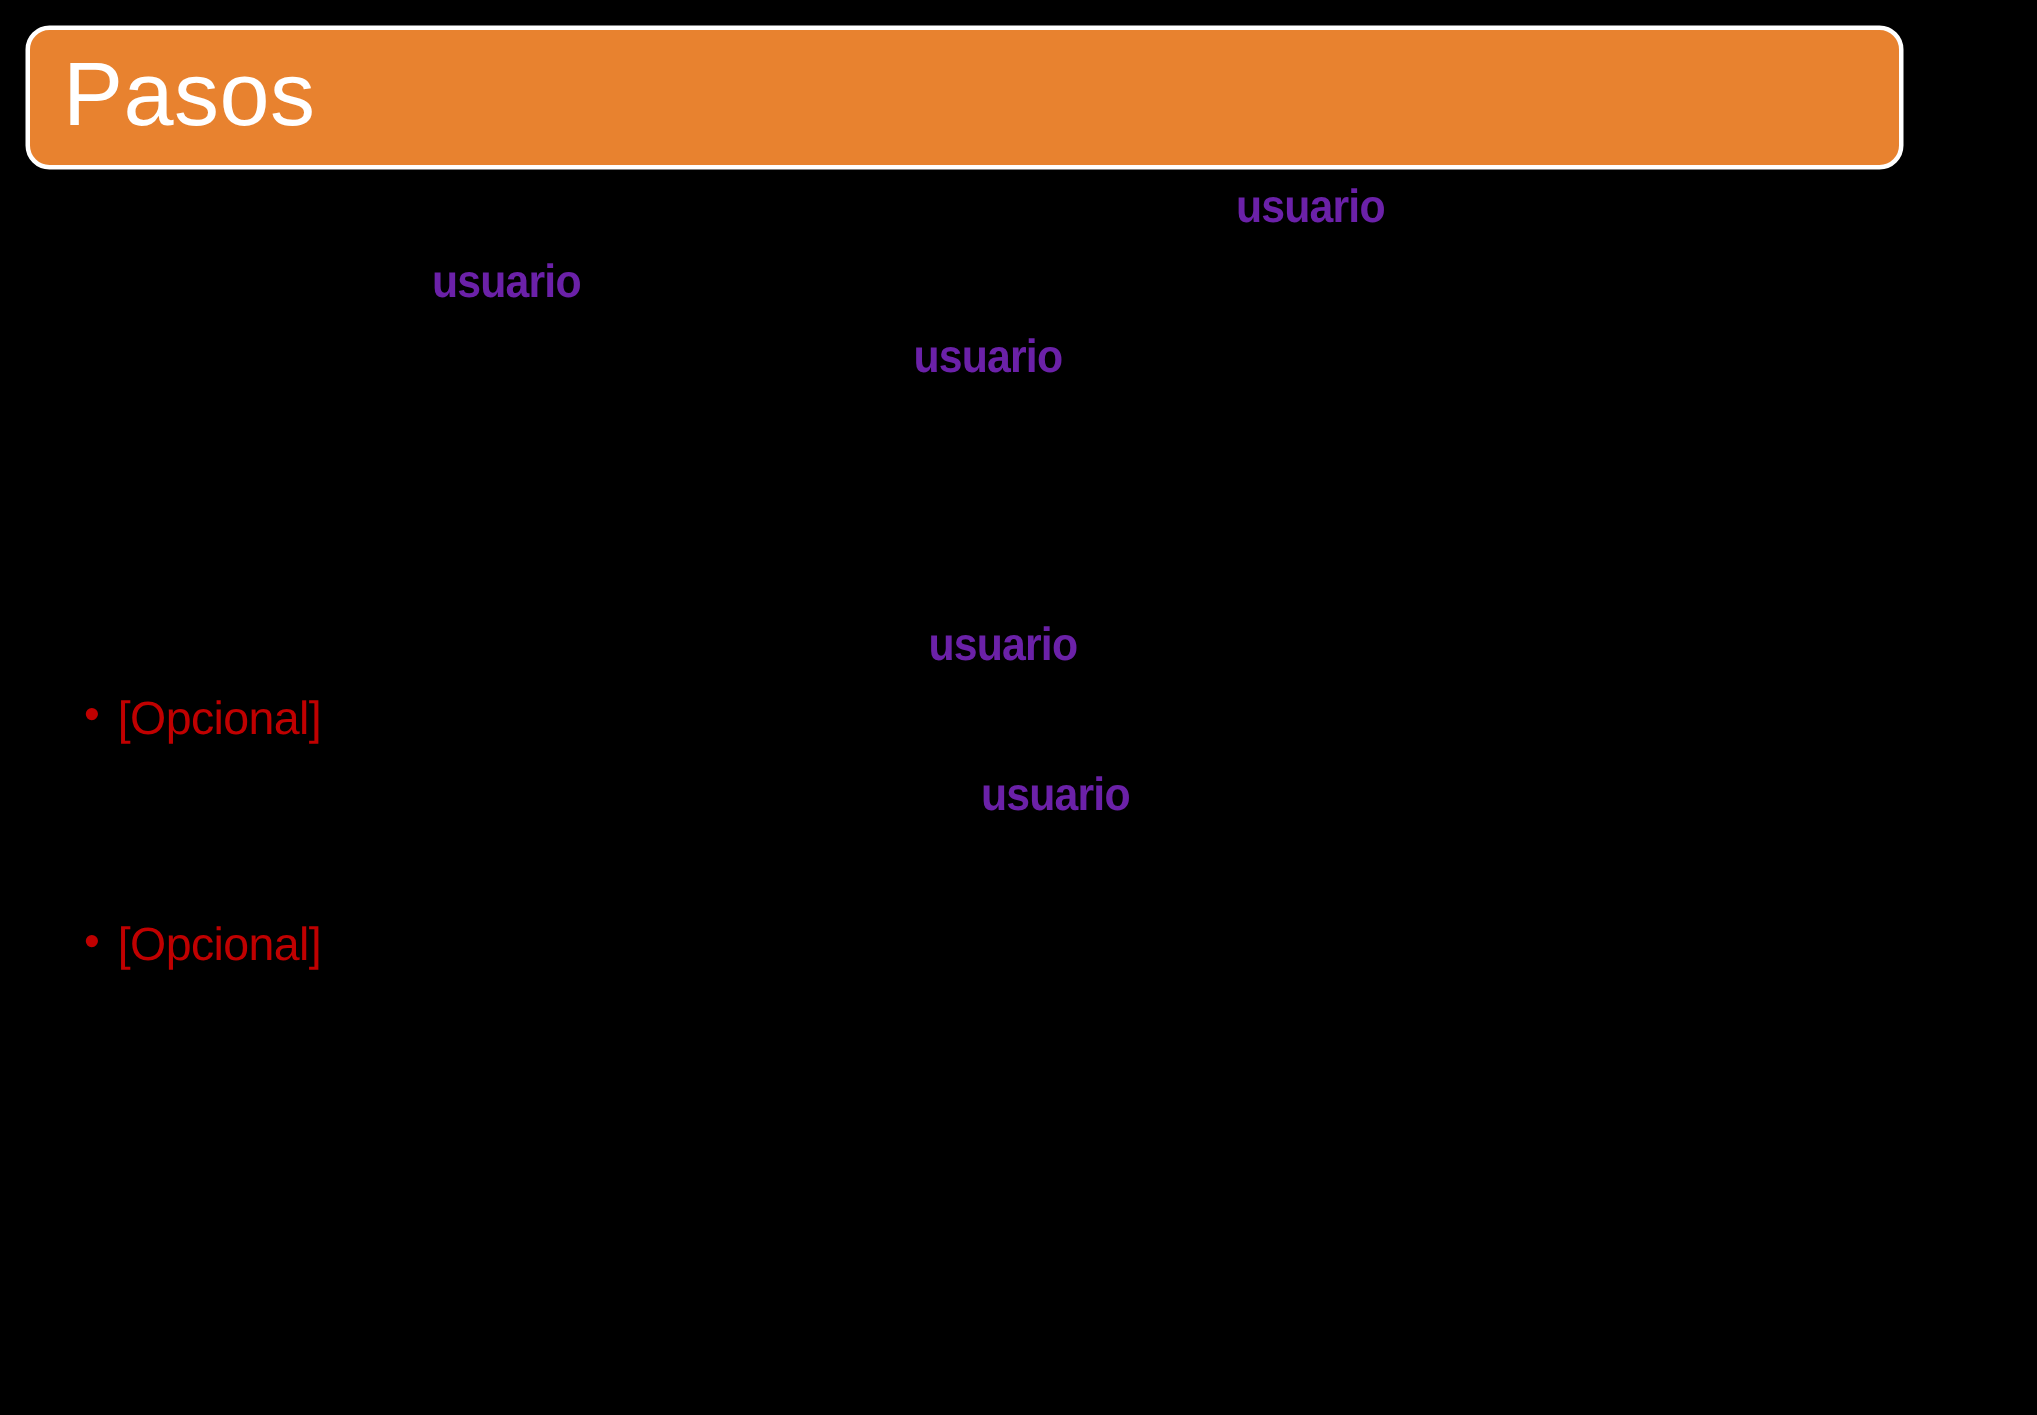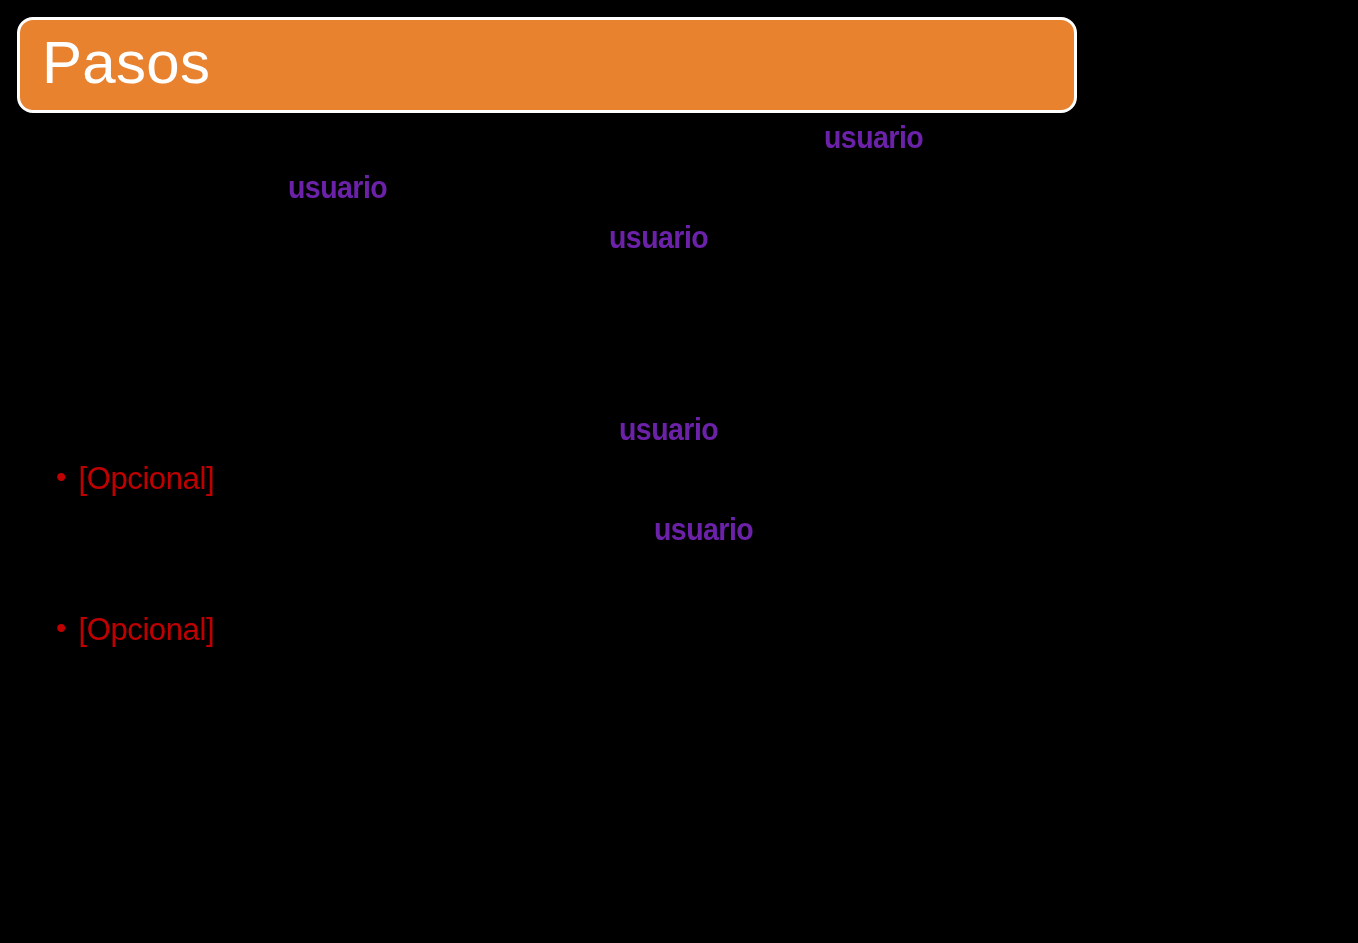--- a/index.html
+++ b/index.html
@@ -18,21 +18,21 @@
     height: 943px;
     background: #000000;
     overflow: hidden;
   }
 
   
   #title-bar {
     position: absolute;
     left: 17px;
     top: 17px;
-    width: 1060px;
+    width: 1252px;
     height: 96px;
     box-sizing: border-box;
     background: #E8822F;
     border: 3px solid #FFFFFF;
     border-radius: 16px;
     display: flex;
     align-items: center;
   }
   #title-text {
     color: #FFFFFF;

